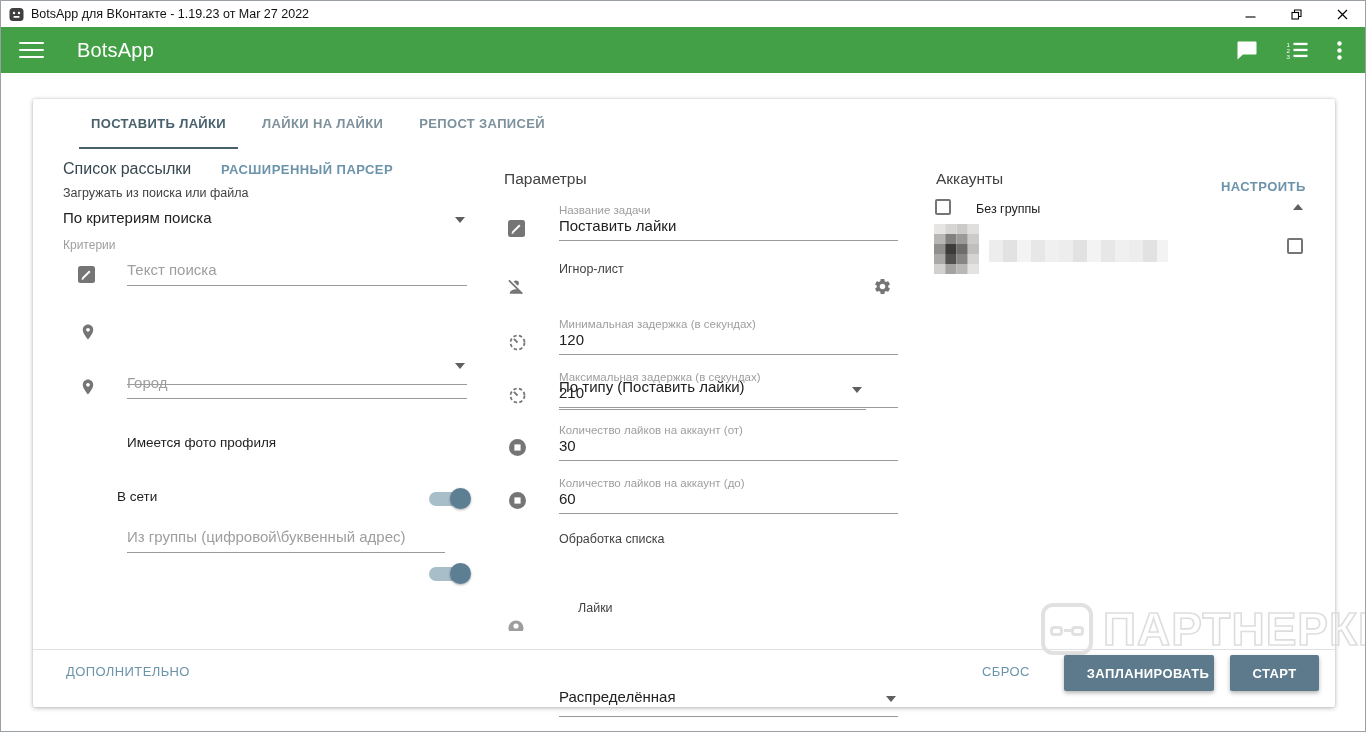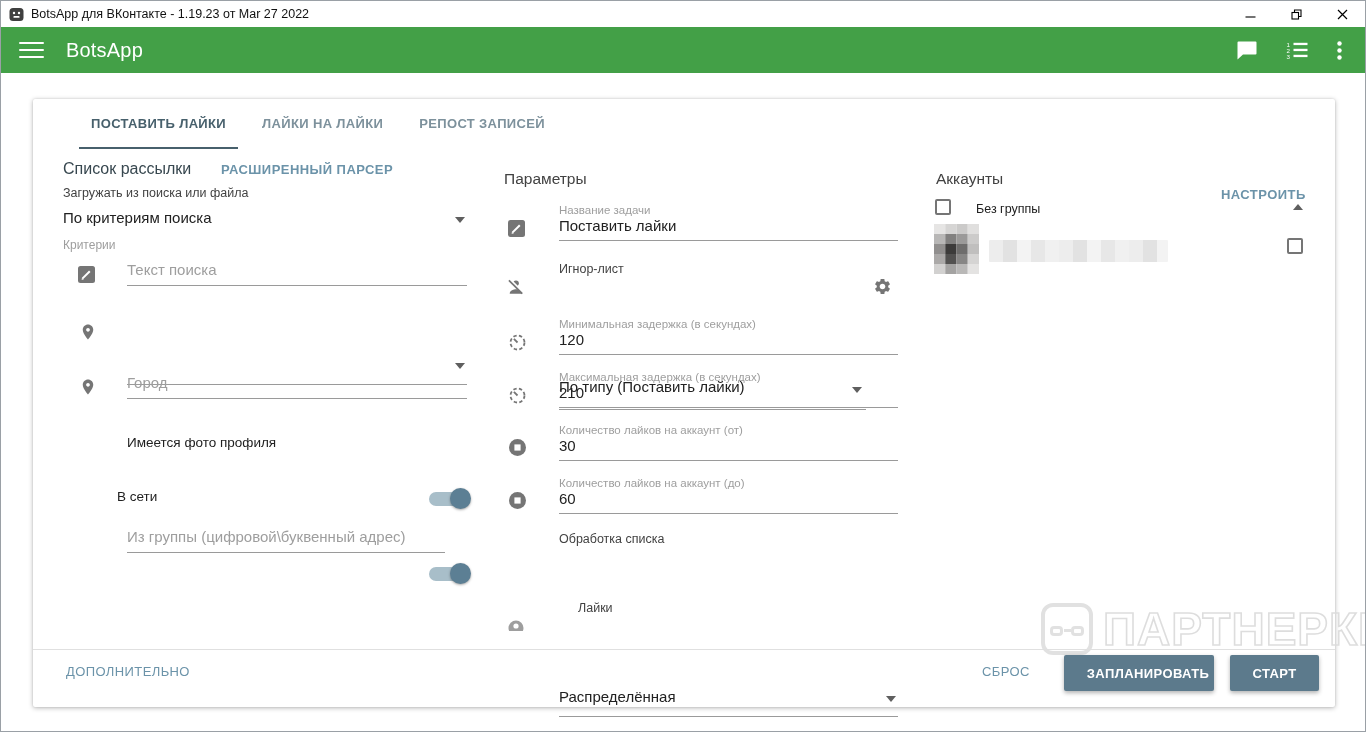--- a/index.html
+++ b/index.html
@@ -14,21 +14,21 @@
     display:flex; align-items:center; z-index:30; }
   .app-ico { margin:0 7px 0 8px; display:flex; }
   .titlebar-text { font-size:12.5px; color:#111; }
   .win-controls { margin-left:auto; display:flex; height:100%; }
   .win-btn { width:46px; height:100%; display:flex; align-items:center; justify-content:center; cursor:default; }
   
   .appbar { position:absolute; left:0; top:26px; right:0; height:46px; background:#43a047;
     display:flex; align-items:center; z-index:25; }
   .burger { margin-left:18px; width:25px; display:flex; flex-direction:column; gap:4.5px; cursor:pointer; }
   .burger span { display:block; height:2.6px; background:#fff; border-radius:1px; }
-  .appbar-title { margin-left:22px; color:#fff; font-size:20px; letter-spacing:.2px; }
+  .appbar-title { margin-left:33px; color:#fff; font-size:20px; letter-spacing:.2px; }
   .appbar-icons { margin-left:auto; display:flex; align-items:center; gap:29px; margin-right:23px; }
   .appbar-icons > div { display:flex; cursor:pointer; }
   
   .card { position:absolute; left:32px; top:98px; width:1302px; height:608px; background:#fff;
     border-radius:2px; box-shadow:0 1px 5px rgba(0,0,0,.28), 0 0 2px rgba(0,0,0,.12); }
   .content { position:relative; width:100%; height:100%; }
   .abs { position:absolute; }
   
   .tabs { position:absolute; left:46px; top:0; display:flex; }
   .tab { height:50px; display:flex; align-items:center; padding:0 12px; margin-right:12px;
@@ -282,21 +282,21 @@
 
   <div class="abs lbl-dark" style="left:545px; top:502px;">Лайки</div>
   <span class="abs clip-icon" style="left:475px; top:521px;">
     <svg width="16" height="16">
           <circle cx="8" cy="8" r="7.5" fill="#9e9e9e"></circle>
           <circle cx="8" cy="6" r="2.6" fill="#fff"></circle>
         </svg>
   </span>
 
   <div class="abs h2" style="left:903px; top:71px;">Аккаунты</div>
-  <div class="abs link" style="left:1188px; top:88px;">НАСТРОИТЬ</div>
+  <div class="abs link" style="left:1188px; top:80px;">НАСТРОИТЬ</div>
 
   <span class="abs checkbox" style="left:902px; top:100px;"></span>
   <div class="abs" style="left:943px; top:103px; font-size:12.5px; color:#212121;">Без группы</div>
   <span class="abs arr-up" style="left:1260px; top:105px;"></span>
 
   <div class="abs" style="left:901px; top:125px;">
     <span>
       <svg width="45" height="50">
         <rect x="0" y="0" width="11.25" height="10" fill="#e6e5e4"></rect>
             <rect x="11.25" y="0" width="11.25" height="10" fill="#d6d5d4"></rect>

